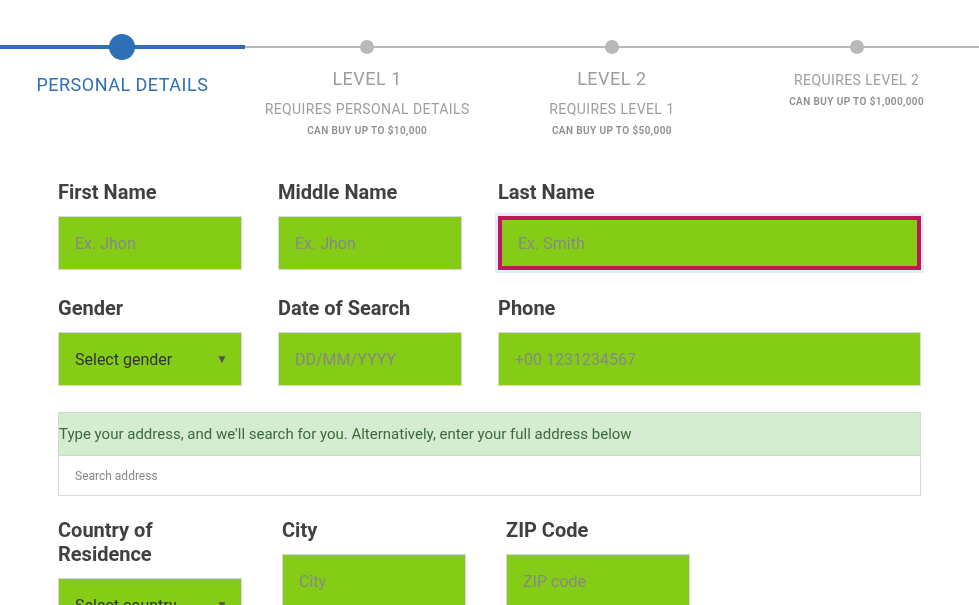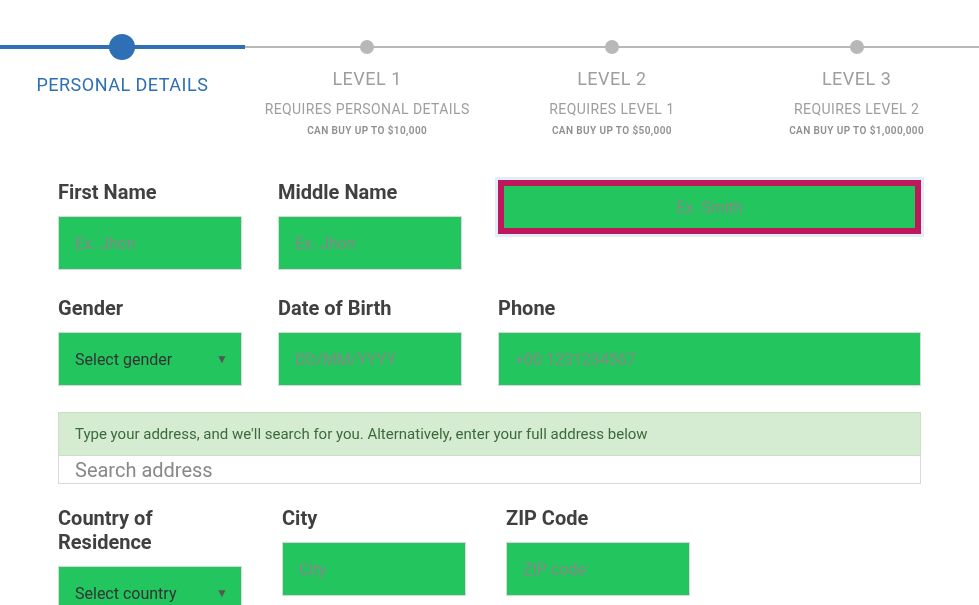--- a/index.html
+++ b/index.html
@@ -96,29 +96,28 @@
     margin-bottom: 12px;
     display: block;
   }
   .input, .select {
     width: 100%;
     height: 54px;
     border: 1px solid #d9d9d9;
     padding: 0 16px;
     font-size: 16px;
     color: #333;
-    background: #22c55e;
+    background: #84cc16;
     font-family: inherit;
   }
   .input::placeholder { color: #888; }
   .input.focused {
-    border: 6px solid #be185d;
+    border: 4px solid #be185d;
     box-shadow: 0 0 0 3px rgba(136,183,230,0.25);
     outline: none;
-    text-align: center;
   }
   .select-wrap {
     position: relative;
   }
   .select {
     appearance: none;
     -webkit-appearance: none;
     color: #333;
     cursor: pointer;
   }
@@ -127,32 +126,32 @@
     right: 14px;
     top: 50%;
     transform: translateY(-50%);
     pointer-events: none;
     color: #555;
     font-size: 12px;
   }
   .hint-bar {
     background: #d5ebd2;
     border: 1px solid #c6e2c2;
-    padding: 12px 16px;
+    padding: 12px 0;
     font-size: 15px;
     color: #3b6b3b;
     margin-bottom: 0;
   }
   .search-input {
     width: 100%;
-    height: 28px;
+    height: 40px;
     border: 1px solid #d9d9d9;
     border-top: none;
     padding: 0 16px;
-    font-size: 20px;
+    font-size: 12px;
     color: #333;
     font-family: inherit;
     margin-bottom: 22px;
   }
   .search-input::placeholder { color: #888; }
   .addr-row { display:flex; gap:40px; }
   .addr-col-country { flex:0 0 184px; }
   .addr-col { flex:0 0 184px; }
 </style>
 </head>
@@ -173,54 +172,54 @@
     <div class="step-sub2">CAN BUY UP TO $10,000</div>
   </div>
   <div class="step">
     <div class="step-dot"></div>
     <div class="step-title">LEVEL 2</div>
     <div class="step-sub">REQUIRES LEVEL 1</div>
     <div class="step-sub2">CAN BUY UP TO $50,000</div>
   </div>
   <div class="step">
     <div class="step-dot"></div>
-    <div class="step-title">LEVEL 3</div>
     <div class="step-sub">REQUIRES LEVEL 2</div>
     <div class="step-sub2">CAN BUY UP TO $1,000,000</div>
   </div>
 </div>
 
 <div class="form-area">
 
   <div class="row">
     <div class="col col-sm">
       <label class="label">First Name</label>
       <input class="input" type="text" placeholder="Ex. Jhon" style="">
     </div>
     <div class="col col-sm">
       <label class="label">Middle Name</label>
       <input class="input" type="text" placeholder="Ex. Jhon" style="">
     </div>
     <div class="col col-grow">
+      <label class="label">Last Name</label>
       <input class="input focused" type="text" placeholder="Ex. Smith" style="">
     </div>
   </div>
 
   <div class="row">
     <div class="col col-sm">
       <label class="label">Gender</label>
       <div class="select-wrap">
         <select class="select">
           <option>Select gender</option>
         </select>
         <span class="select-caret">▼</span>
       </div>
     </div>
     <div class="col col-sm">
-      <label class="label">Date of Birth</label>
+      <label class="label">Date of Search</label>
       <input class="input" type="text" placeholder="DD/MM/YYYY" style="">
     </div>
     <div class="col col-grow">
       <label class="label">Phone</label>
       <input class="input" type="text" placeholder="+00 1231234567" style="">
     </div>
   </div>
 
   <div class="hint-bar">Type your address, and we'll search for you. Alternatively, enter your full address below</div>
   <input class="search-input" type="text" placeholder="Search address" style="">

